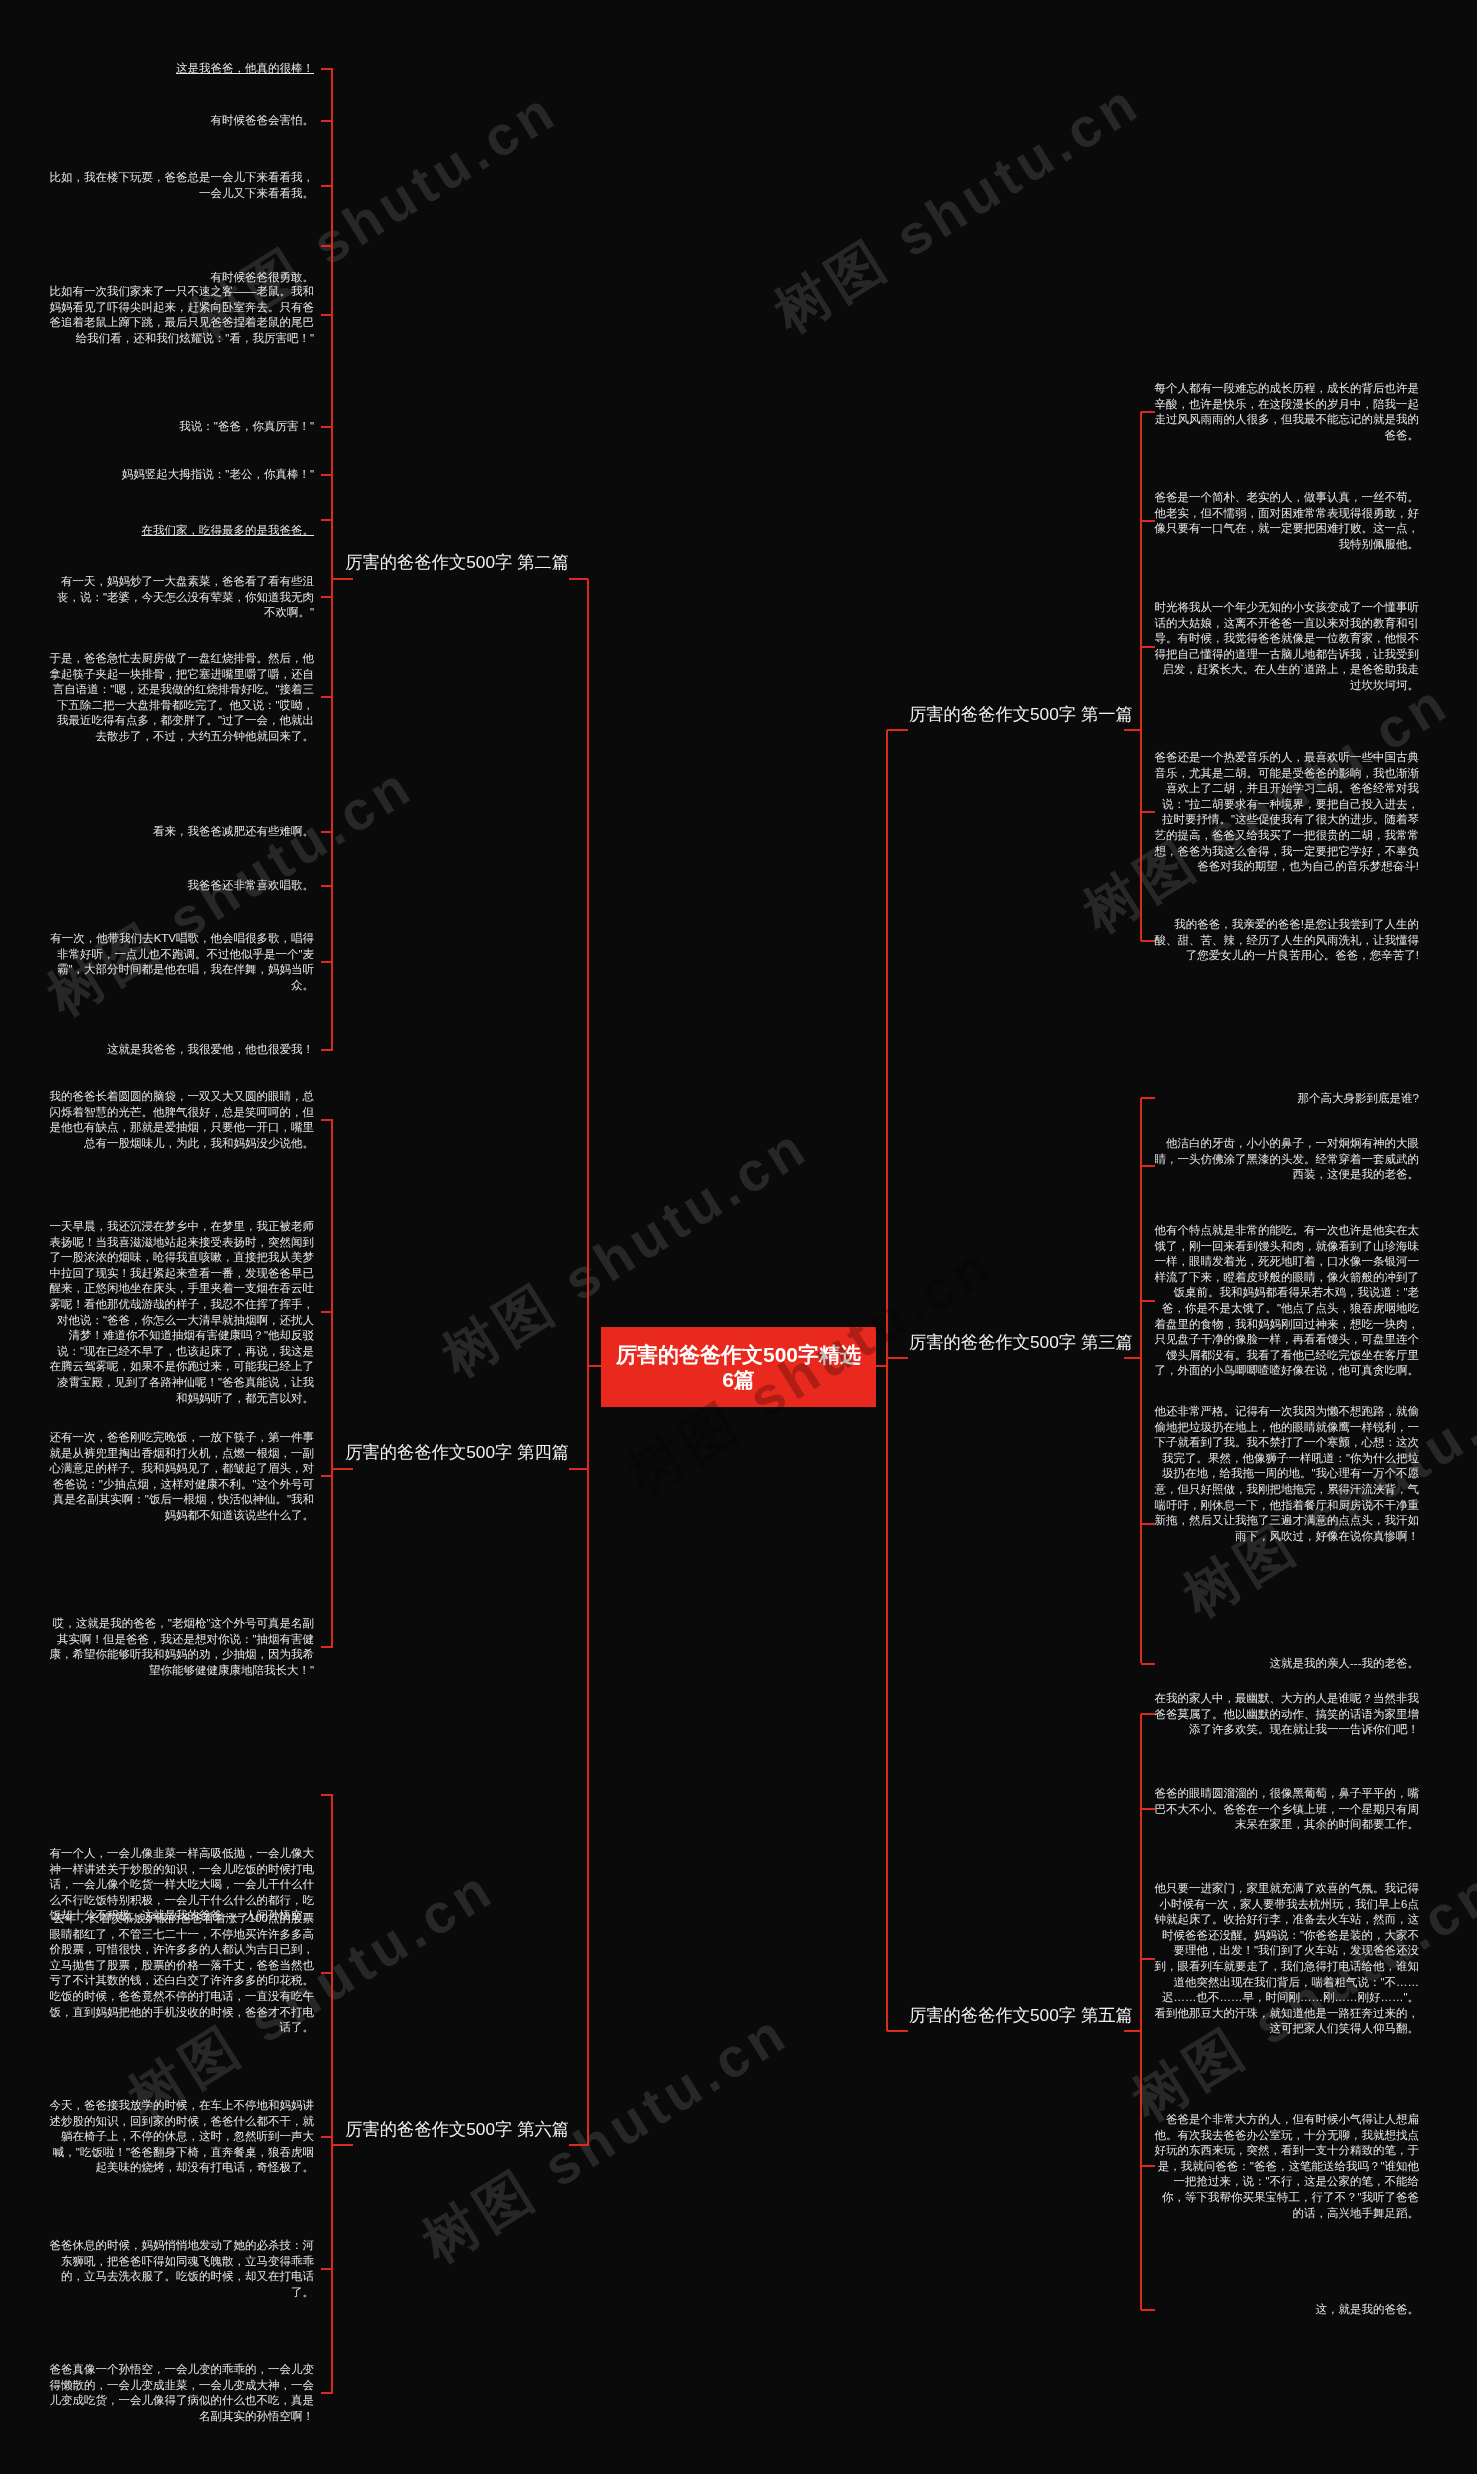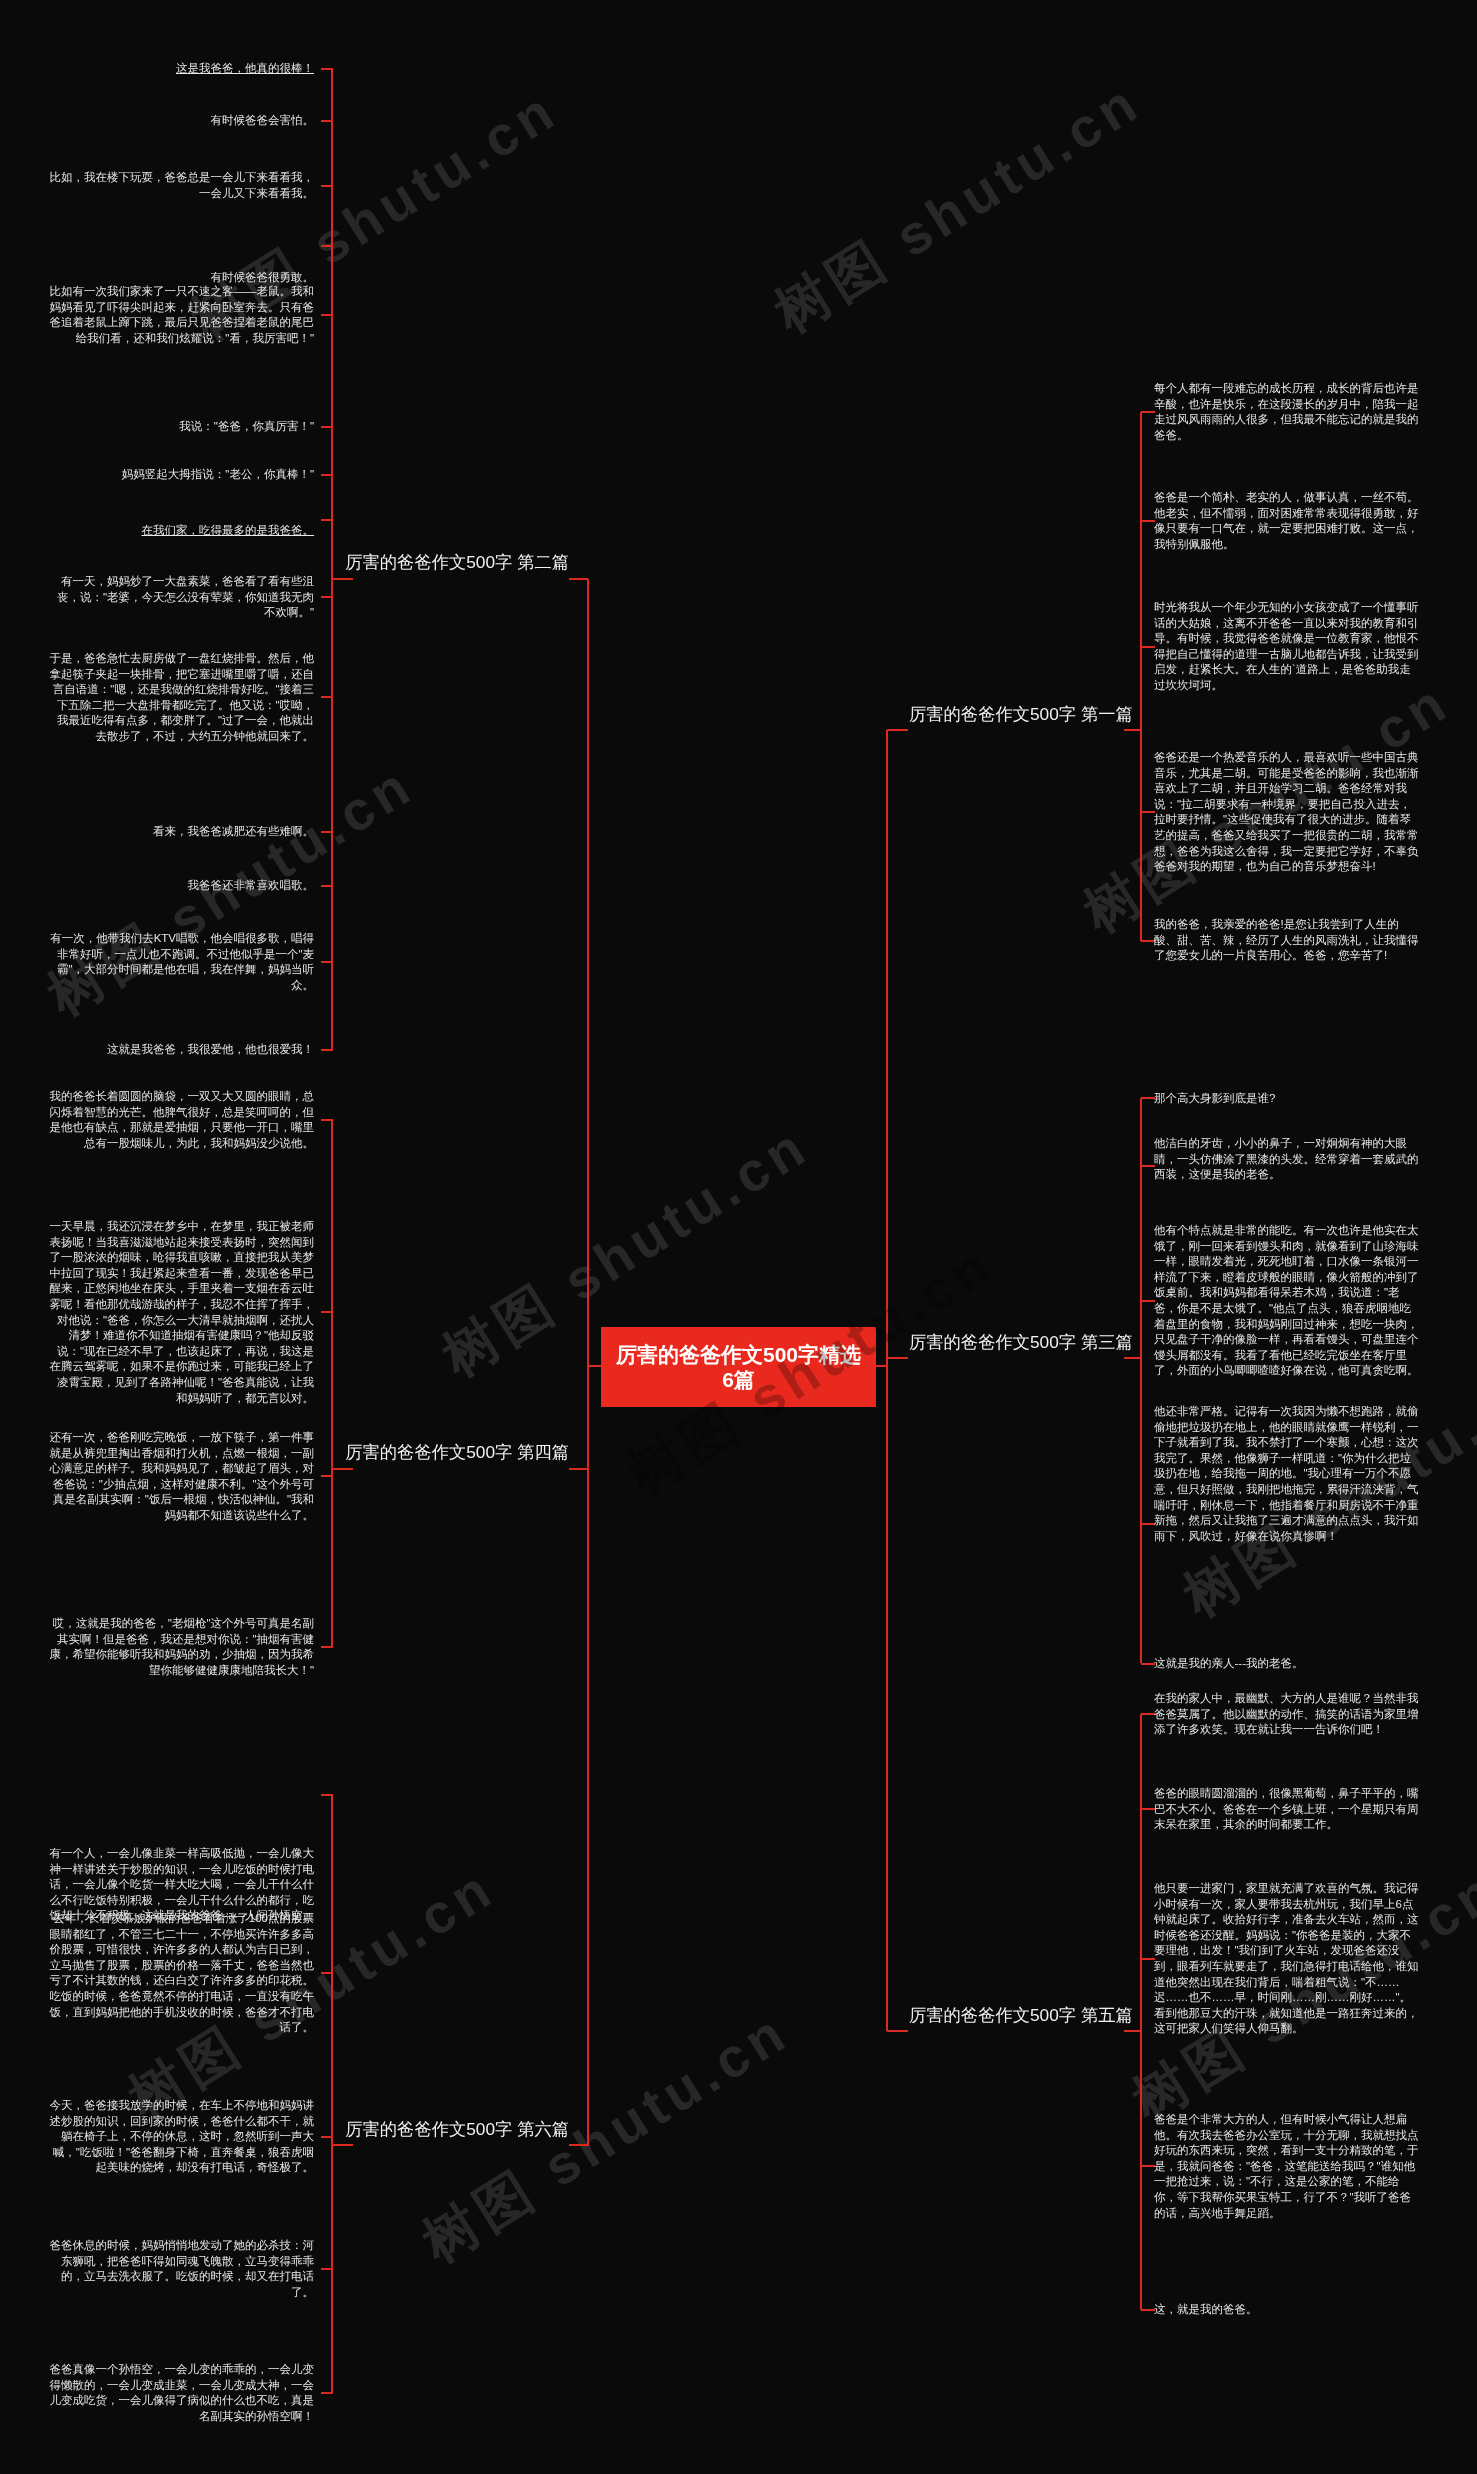--- a/index.html
+++ b/index.html
@@ -17,21 +17,21 @@
     transform:translate(-50%,-50%) rotate(-32deg);
     white-space:nowrap;pointer-events:none;z-index:1;
   }
   .wm.dark{color:rgba(0,0,0,0.25);z-index:6;}
   .leaf{
     position:absolute;width:265px;
     font-size:11.5px;line-height:15.6px;color:#e9e9e9;
     z-index:4;
   }
   .leaf.left{left:49px;text-align:right;}
-  .leaf.right{left:1154px;text-align:left;}
+  .leaf.right{left:1154px;text-align:right;}
   .blabel{
     position:absolute;height:23px;line-height:23px;
     font-size:17.3px;color:#f2f2f2;white-space:nowrap;z-index:4;
   }
   .blabel.left{text-align:right;}
   .line{position:absolute;background:#dd2a1e;z-index:2;}
   .root{
     position:absolute;left:601px;top:1327px;width:275px;height:80px;
     background:#e9291d;color:#ffffff;
     font-size:21px;font-weight:bold;line-height:25.4px;

